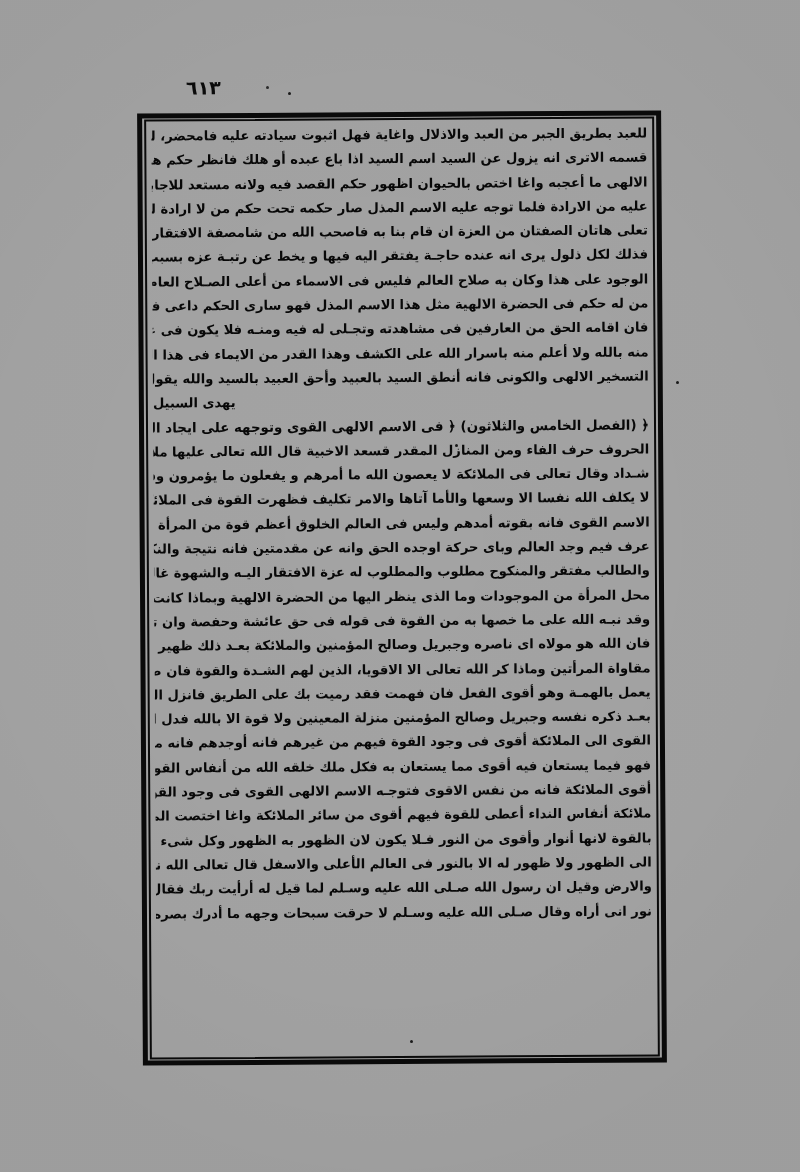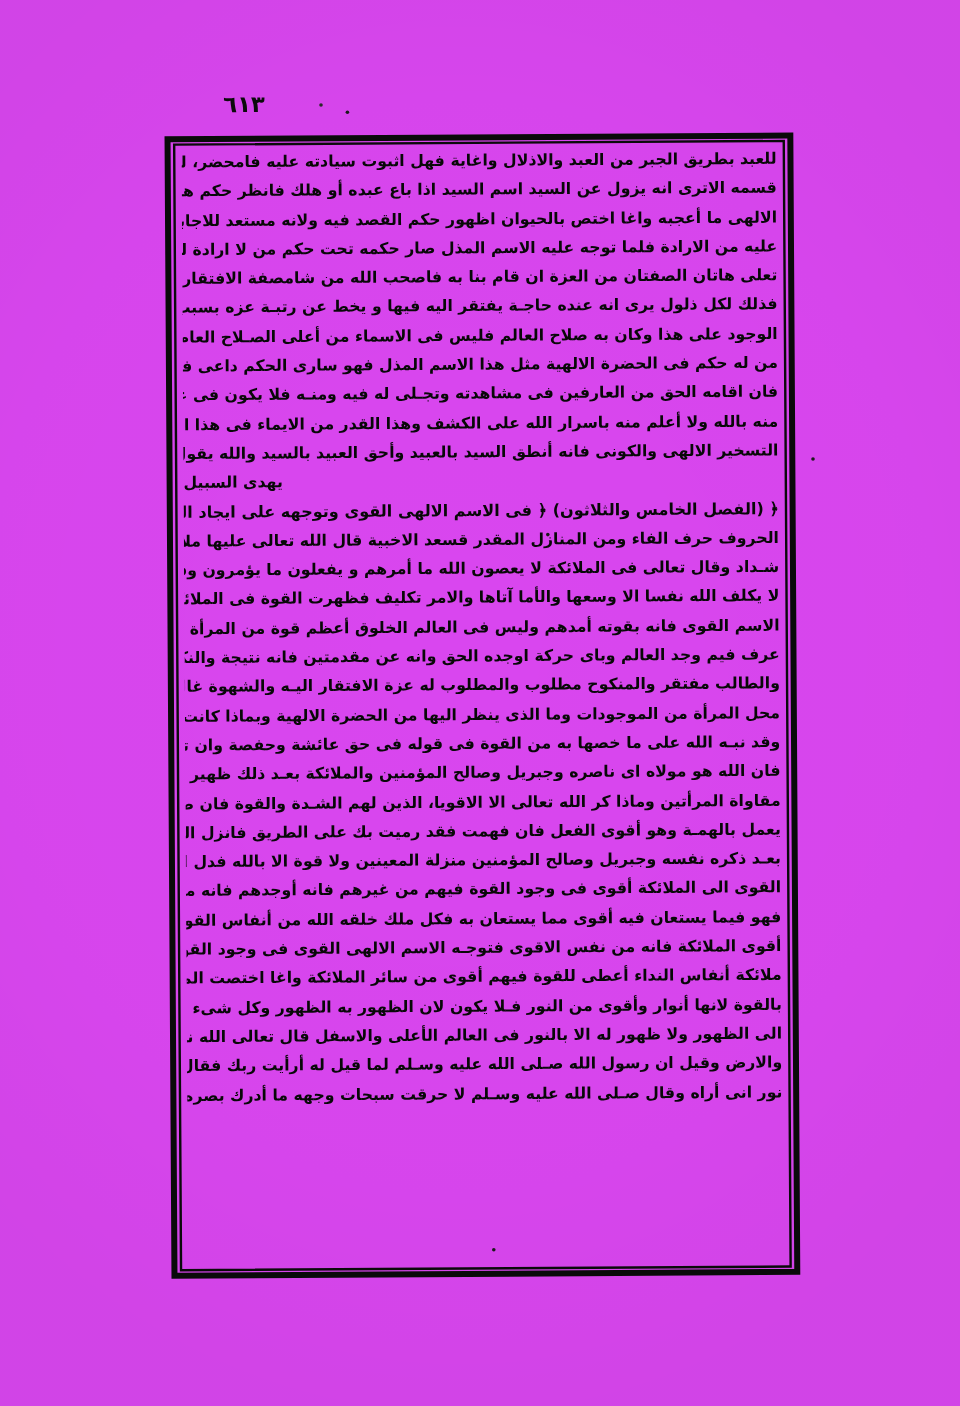--- a/index.html
+++ b/index.html
@@ -13,21 +13,21 @@
     background: #ffffff;
     font-family: "DejaVu Sans", sans-serif;
     overflow: hidden;
     position: relative;
   }
 
   
   #page-sheet {
     position: absolute;
     inset: 0;
-    background: #d946ef;
+    background: #a3a3a3;
   }
 
   
   #scan-tone {
     position: absolute;
     inset: 0;
     background:
       radial-gradient(ellipse 70% 55% at 48% 46%, rgba(0,0,0,0.000) 0%, rgba(0,0,0,0.012) 68%, rgba(0,0,0,0.035) 100%);
     pointer-events: none;
   }

